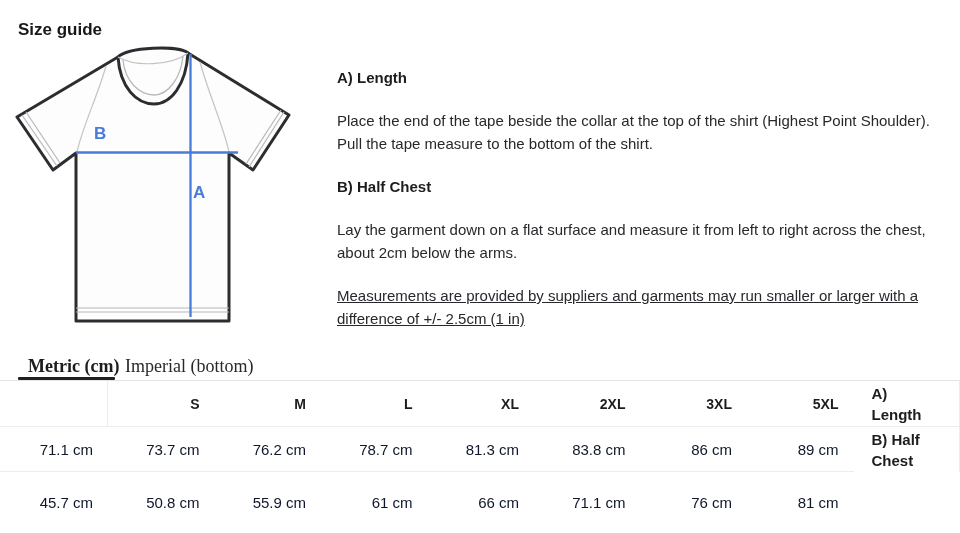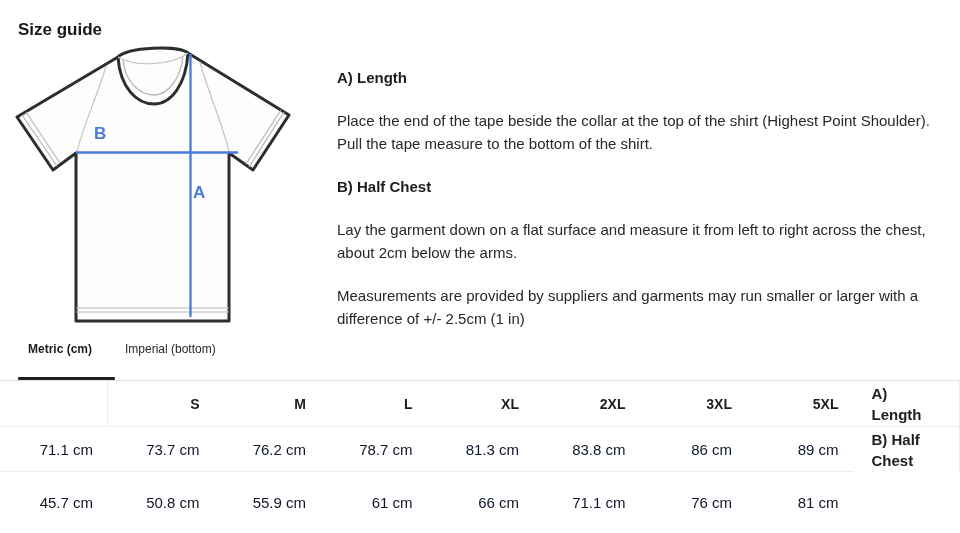--- a/index.html
+++ b/index.html
@@ -32,30 +32,30 @@
   
   .instructions {
     position: absolute; left: 337px; top: 66px; width: 608px;
     font-size: 15px; line-height: 23px; color: #26282b;
   }
   .instructions h3 {
     margin: 0 0 20px 0;
     font-size: 15px; line-height: 23px; font-weight: 700; color: #1c1d1f;
   }
   .instructions p { margin: 0 0 20px 0; }
-  .instructions p:last-child { margin-bottom: 0; }
+  .instructions p:last-child { margin-bottom: 0; text-decoration: underline; }
   
   .tabbar {
     position: absolute; left: 0; top: 340px; width: 960px; height: 40px;
   }
   .tab {
-    position: absolute; top: 2px;
-    font-size: 12px; color: #26282b; cursor: pointer;
+    position: absolute; top: 16px;
+    font-size: 18px; color: #26282b; cursor: pointer;
     background: none; border: none; padding: 0;
-    font-family: Liberation Sans, sans-serif;
+    font-family: Liberation Serif, serif;
   }
   .tab.active { font-weight: 700; color: #1c1d1f; }
   .tab.metric { left: 28px; }
   .tab.imperial { left: 125px; }
   .tab-underline {
     position: absolute; left: 18px; top: 37px;
     width: 97px; height: 3px; background: #1f2022; border-radius: 1px;
   }
   
   .size-table {

